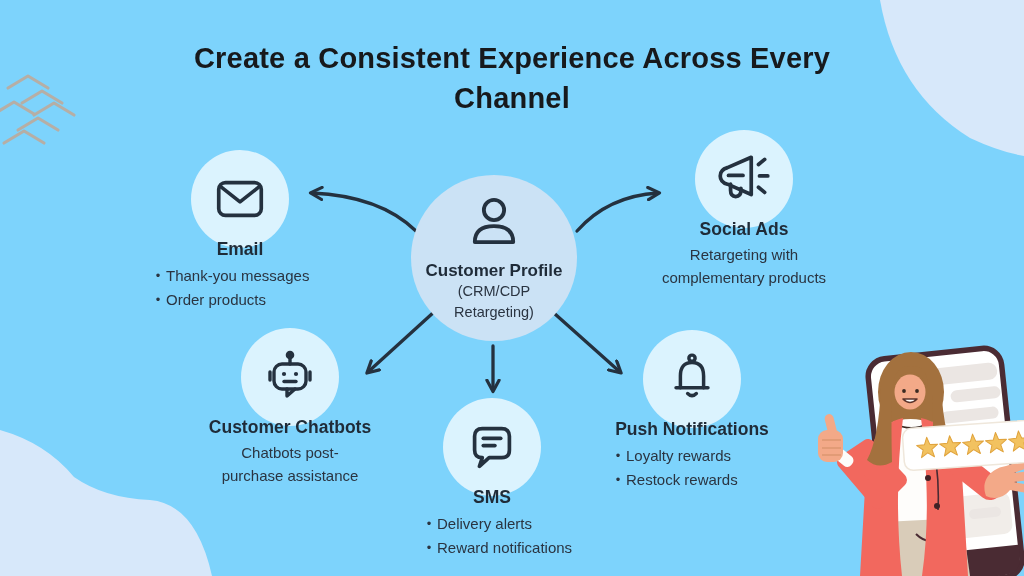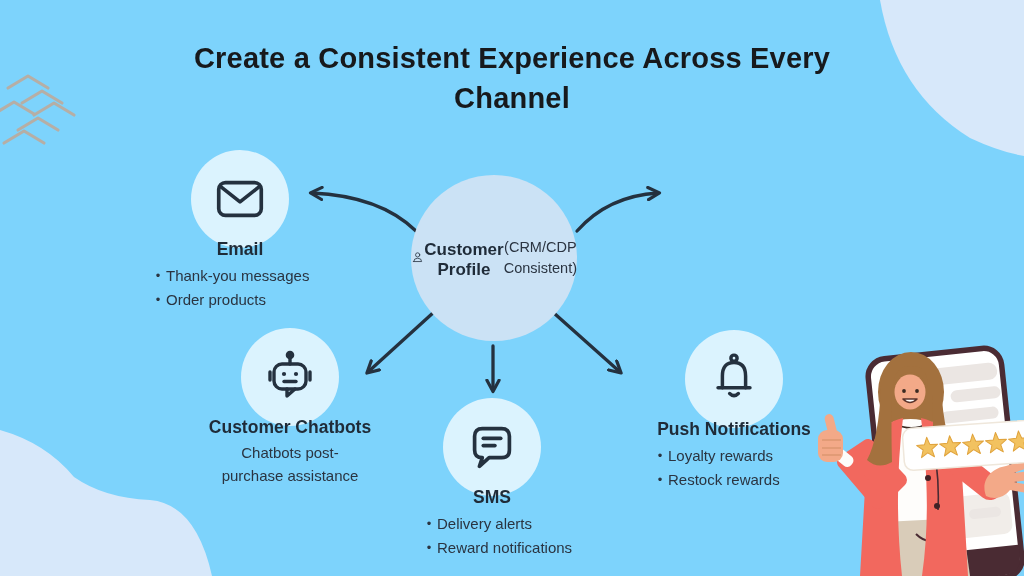--- a/index.html
+++ b/index.html
@@ -15,21 +15,21 @@
   .page-title {
     position:absolute; left:0; top:38px; width:1024px;
     text-align:center; font-size:29px; line-height:40px; font-weight:bold;
     color:#17191C; letter-spacing:.2px;
   }
   .page-title .inner { display:inline-block; max-width:720px; }
 
   .center-node {
     position:absolute; left:411px; top:175px; width:166px; height:166px;
     border-radius:50%; background:#CBE2F5;
-    display:flex; flex-direction:row; align-items:center; justify-content:center;
+    display:flex; flex-direction:column; align-items:center; justify-content:center;
     text-align:center;
   }
   .center-node .c-title { font-weight:bold; font-size:17px; margin-top:4px; color:#1F2B38; }
   .center-node .c-sub { font-size:14.5px; line-height:21px; width:130px; color:#2A3441; }
 
   .channel {
     position:absolute; display:flex; flex-direction:column; align-items:center;
   }
   .halo {
     width:98px; height:98px; border-radius:50%;
@@ -43,21 +43,21 @@
   .bullet .dot { width:16px; text-align:center; font-size:13px; }
 
   #ch-email   { left:140px; top:150px; width:200px; }
   #ch-email .bullets { margin-left:10px; }
   #ch-social  { left:636px; top:130px; width:216px; }
   #ch-social .ch-desc { width:180px; }
   #ch-chatbots{ left:190px; top:328px; width:200px; }
   #ch-chatbots .ch-desc { width:150px; }
   #ch-sms     { left:392px; top:398px; width:200px; }
   #ch-sms .bullets { margin-left:29px; }
-  #ch-push    { left:624px; top:330px; width:220px; }
+  #ch-push    { left:582px; top:330px; width:220px; }
   #ch-push .bullets { margin-left:28px; }
 
   .ico { display:block; }
 </style>
 </head>
 <body>
 
 <div id="canvas">
 
   <svg class="layer">
@@ -91,21 +91,21 @@
   <div class="page-title">
     <span class="inner">Create a Consistent Experience Across Every Channel</span>
   </div>
 
   <div class="center-node">
     <svg class="ico" width="64" height="64" viewBox="0 0 60 60" fill="none" stroke="#24313F" stroke-width="3.6" stroke-linecap="round" stroke-linejoin="round">
       <circle cx="30" cy="16" r="9.5"></circle>
       <path d="M12 46 Q 12 31 30 31 Q 48 31 48 46 L 12 46 Z"></path>
     </svg>
     <div class="c-title">Customer Profile</div>
-    <div class="c-sub">(CRM/CDP Consistent)</div>
+    <div class="c-sub">(CRM/CDP Retargeting)</div>
   </div>
 
   <div class="channel" id="ch-email">
     <div class="halo">
       <svg class="ico" width="58" height="58" viewBox="0 0 60 60" fill="none" stroke="#24313F" stroke-width="3.8" stroke-linecap="round" stroke-linejoin="round">
         <rect x="8" y="13" width="44" height="34" rx="7"></rect>
         <path d="M11 18 L 30 33 L 49 18"></path>
       </svg>
     </div>
     <div class="ch-label">Email</div>
@@ -114,20 +114,34 @@
         <span class="dot">•</span>
         <span>Thank-you messages</span>
       </div>
       <div class="bullet">
         <span class="dot">•</span>
         <span>Order products</span>
       </div>
     </div>
   </div>
 
+  <div class="channel" id="ch-social">
+    <div class="halo">
+      <svg class="ico" width="62" height="62" viewBox="0 0 60 60" fill="none" stroke="#24313F" stroke-width="3.6" stroke-linecap="round" stroke-linejoin="round">
+        <path d="M14 19 Q 7 21 7 27 Q 7 33 14 35 L 37 45 L 37 9 Z"></path>
+        <path d="M15 26.5 L 29 26.5"></path>
+        <path d="M17 35 L 17 41 Q 17 47 22 47 Q 27 47 27 41 L 27 39"></path>
+        <path d="M44 16 L 50 11"></path>
+        <path d="M45 27 L 53 27"></path>
+        <path d="M44 38 L 50 43"></path>
+      </svg>
+    </div>
+    <div class="ch-label">Social Ads</div>
+    <div class="ch-desc">Retargeting with complementary products</div>
+  </div>
 
   <div class="channel" id="ch-chatbots">
     <div class="halo">
       <svg class="ico" width="60" height="60" viewBox="0 0 60 60" fill="none" stroke="#24313F" stroke-width="3.4" stroke-linecap="round" stroke-linejoin="round">
         <rect x="14" y="17" width="32" height="25" rx="8"></rect>
         <path d="M30 17 L 30 11"></path>
         <circle cx="30" cy="8" r="2.6" fill="#24313F"></circle>
         <circle cx="24" cy="27" r="2.1" fill="#24313F" stroke="none"></circle>
         <circle cx="36" cy="27" r="2.1" fill="#24313F" stroke="none"></circle>
         <path d="M24 34.5 L 36 34.5"></path>

